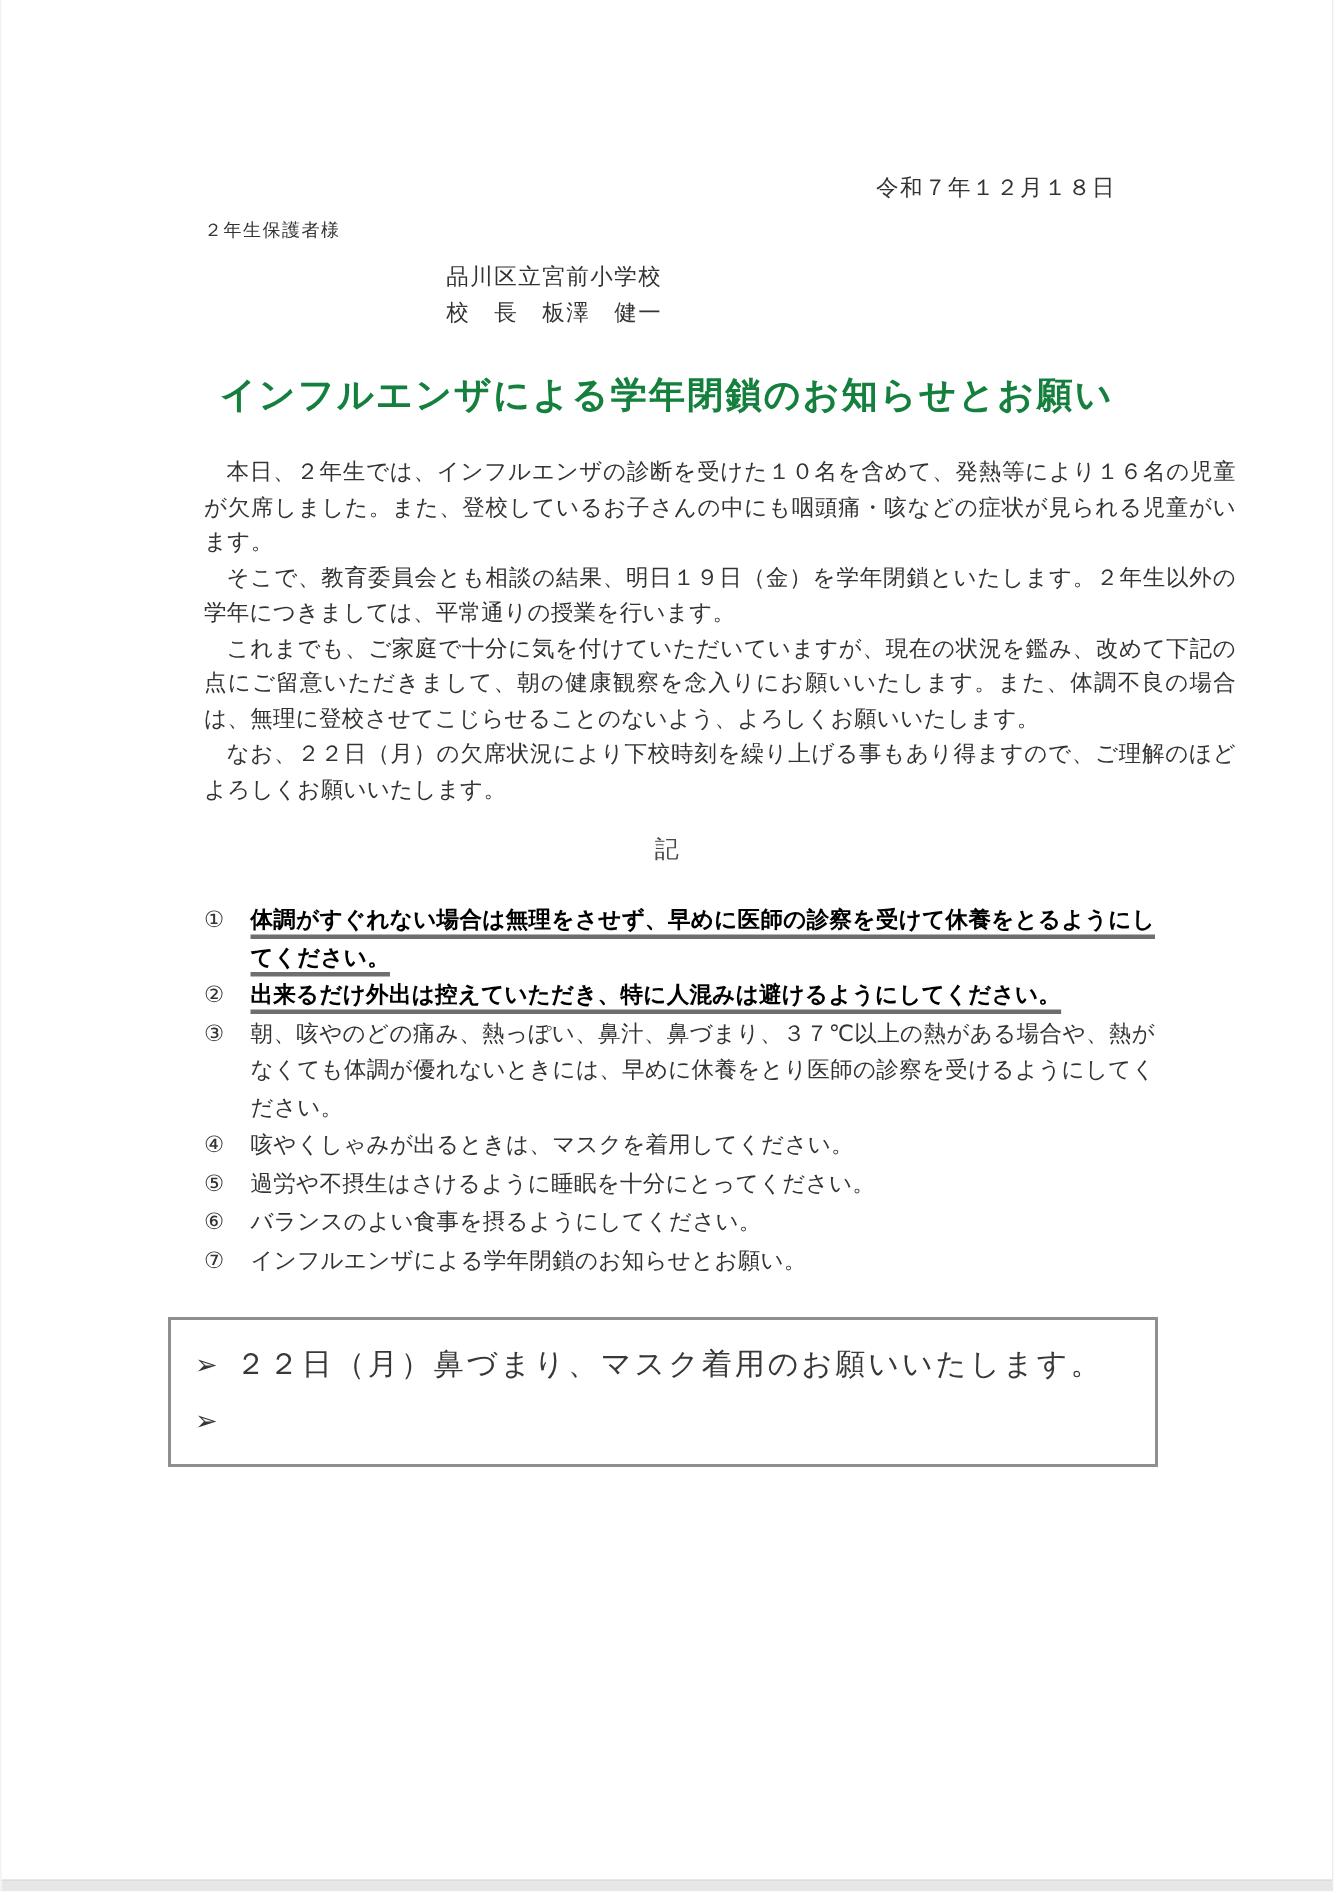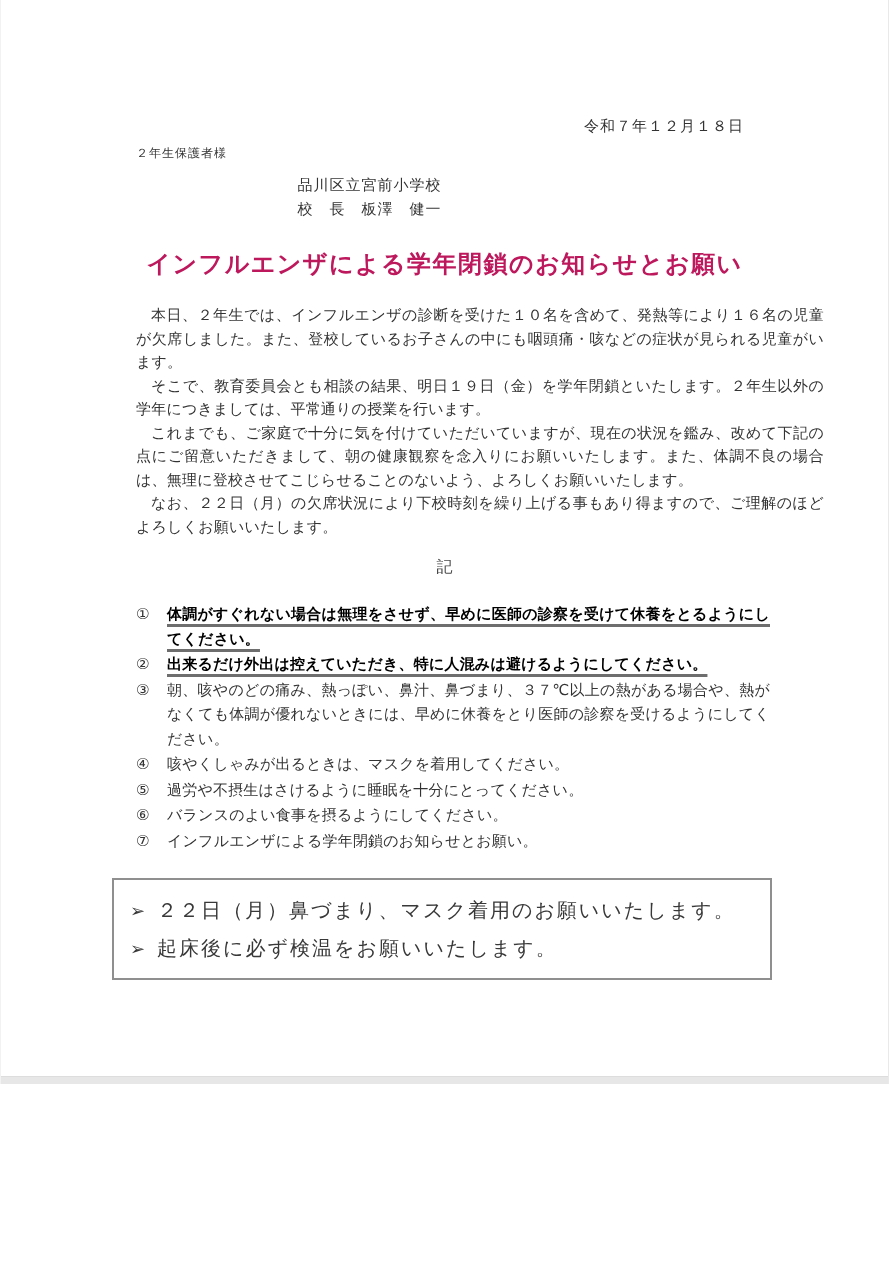--- a/index.html
+++ b/index.html
@@ -3,21 +3,21 @@
 <meta charset="utf-8">
 <style>
   html, body {
     margin: 0;
     padding: 0;
     background: #ffffff;
   }
   .page {
     position: relative;
     width: 889px;
-    height: 1084px;
+    height: 1261px;
     background: #ffffff;
     overflow: hidden;
     font-family: "Liberation Sans", "DejaVu Sans", sans-serif;
     color: #333333;
     box-sizing: border-box;
     border-left: 1px solid #f2f2f2;
     border-right: 1px solid #e9e9e9;
   }
   .date-line {
     margin-top: 116px;
@@ -42,21 +42,21 @@
     line-height: 24px;
     letter-spacing: 1px;
   }
   .doc-title {
     margin-top: 28px;
     text-align: center;
     font-size: 24px;
     line-height: 30px;
     font-weight: 600;
     letter-spacing: 1.5px;
-    color: #be185d;
+    color: #15803d;
   }
   .body-text {
     margin-top: 24px;
     padding: 0 64px 0 135px;
     font-size: 15px;
     line-height: 23.5px;
     text-align: justify;
     letter-spacing: 0.2px;
   }
   .body-text p {
@@ -189,19 +189,18 @@
     </li>
   </ol>
 
   <div class="request-box">
     <div class="box-line">
       <span class="bullet">➢</span>
       <span>２２日（月）鼻づまり、マスク着用のお願いいたします。</span>
     </div>
     <div class="box-line">
       <span class="bullet">➢</span>
-      <span>起床後に必ず検温をお願いいたします。</span>
     </div>
   </div>
 
   <div class="page-bottom-edge"></div>
 
 </div>
 
 </body></html>

